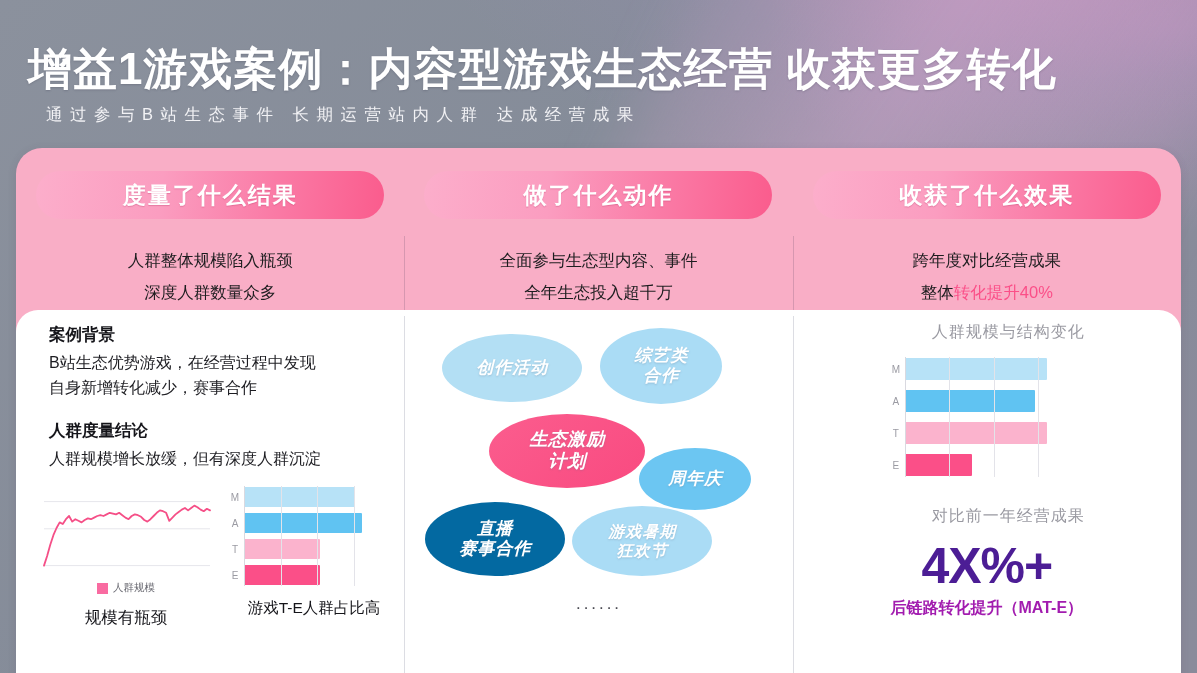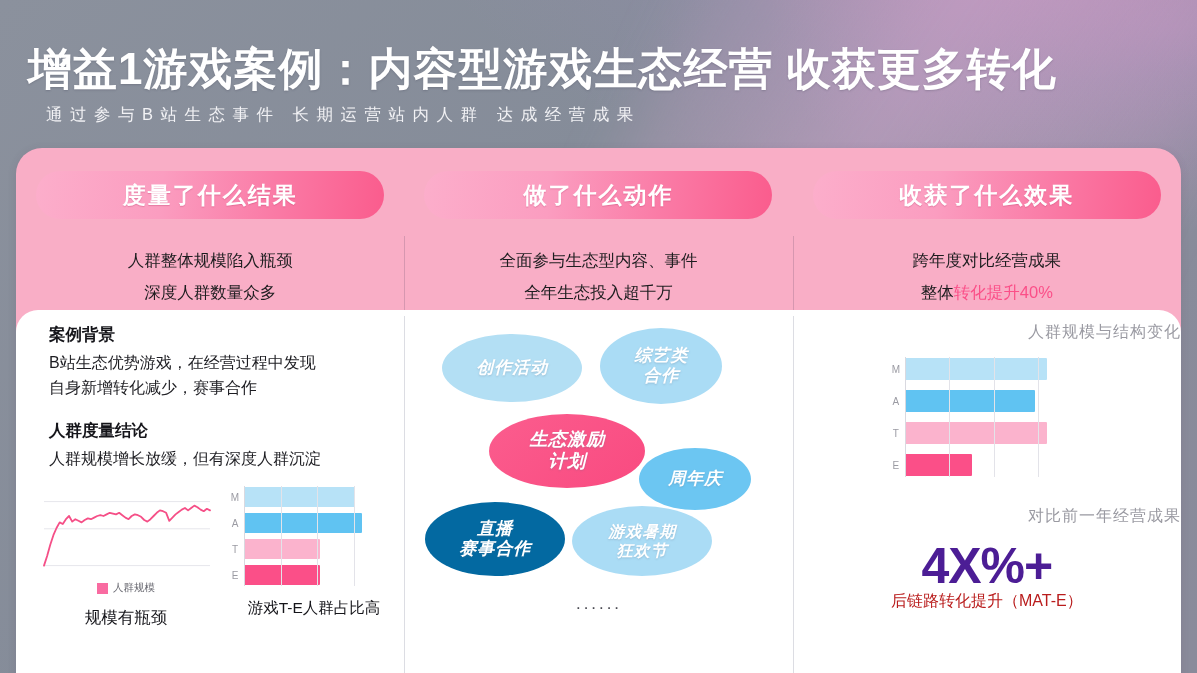--- a/index.html
+++ b/index.html
@@ -109,42 +109,42 @@
           background:linear-gradient(140deg,#fb5d8e 0%, #f94a80 100%); }
   #bub-3{ left:235px; top:138px; width:112px; height:62px; font-size:17px; background:#6cc6f2; }
   #bub-4{ left:21px;  top:192px; width:140px; height:74px; font-size:17px; background:#0369a1; }
   #bub-5{ left:168px; top:196px; width:140px; height:70px; font-size:16px; background:#aadcf5; }
   #dots{
     position:absolute; left:0; top:288px; width:100%;
     text-align:center; font-size:17px; color:#4a4a52; letter-spacing:2px;
   }
   
   .sec-title{
-    text-align:right; font-size:16px; color:#9a9aa2; letter-spacing:1px;padding-left:43px;
+    text-align:center; font-size:16px; color:#9a9aa2; letter-spacing:1px;padding-left:43px;
   }
   #c3-top{ position:absolute; left:0; top:12px; width:100%; }
   #c3-chartrow{
     margin-top:14px; display:flex; align-items:center; justify-content:center; gap:14px;
   }
   #c3-stats{ width:150px; }
   .stat-num{
     font-size:35px; font-weight:bold; color:#fb4f88; line-height:1;
     text-align:center; letter-spacing:0px;
   }
   .stat-lbl{
     font-size:16px; color:#15151a; text-align:center; margin-top:5px; font-weight:500;
   }
   .stat-gap{ height:17px; }
   #c3-bottom{ position:absolute; left:0; top:196px; width:100%; }
   #big-num{
     text-align:center; font-size:50px; font-weight:bold; color:#4c1d95;
     margin-top:14px; line-height:1; letter-spacing:-1px;
   }
   #big-lbl{
-    text-align:center; font-size:16px; color:#b91c1c; margin-top:0; font-weight:400;
+    text-align:center; font-size:16px; color:#a21caf; margin-top:7px; font-weight:700;
   }
   
   .barchart{ position:relative; }
   .bc-grid{ position:absolute; top:0; bottom:0; width:1px; background:#e3e3e9; }
   .bc-axis{ position:absolute; left:0; top:0; bottom:0; width:1px; background:#d9d9e0; }
   .bc-row{ display:flex; align-items:center; }
   .bc-lbl{ font-size:10px; color:#9b9ba3; width:18px; text-align:center; flex:none; }
   .bc-bar{ height:20px; border-radius:1px; }
   svg{ display:block; }
 </style>

